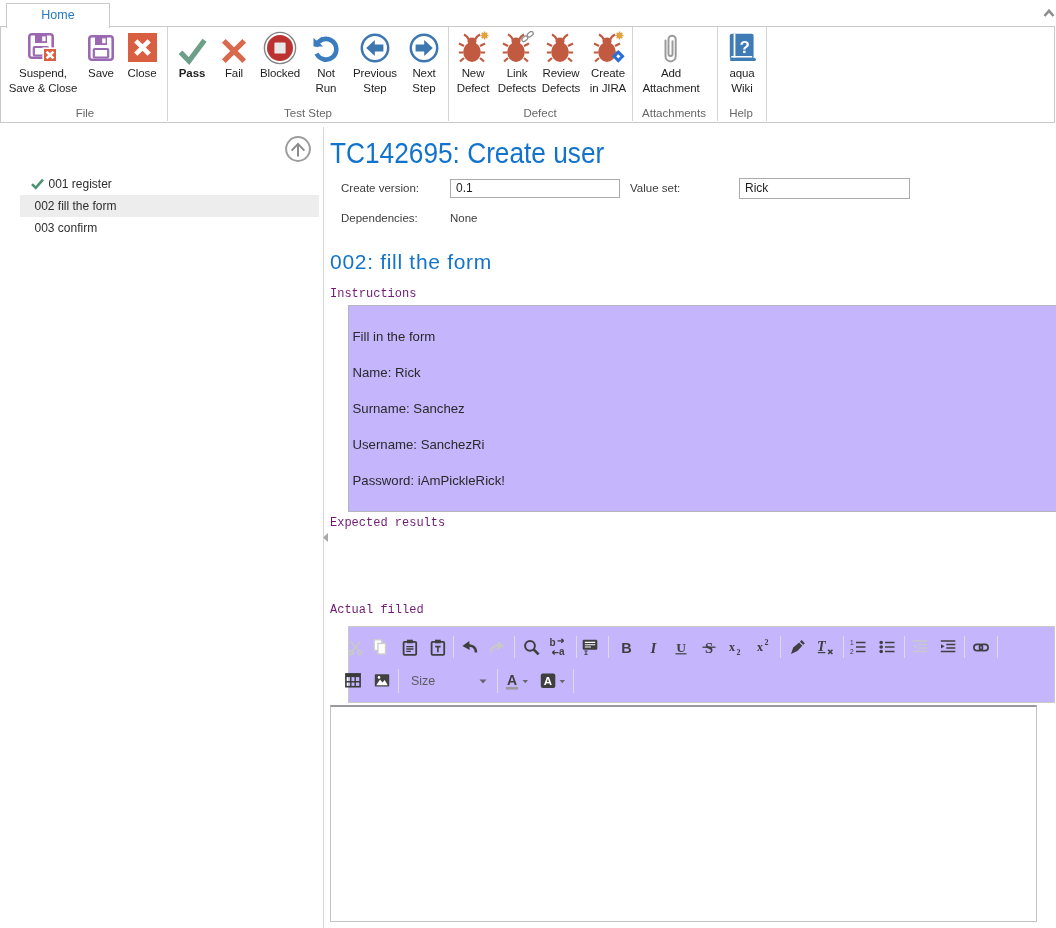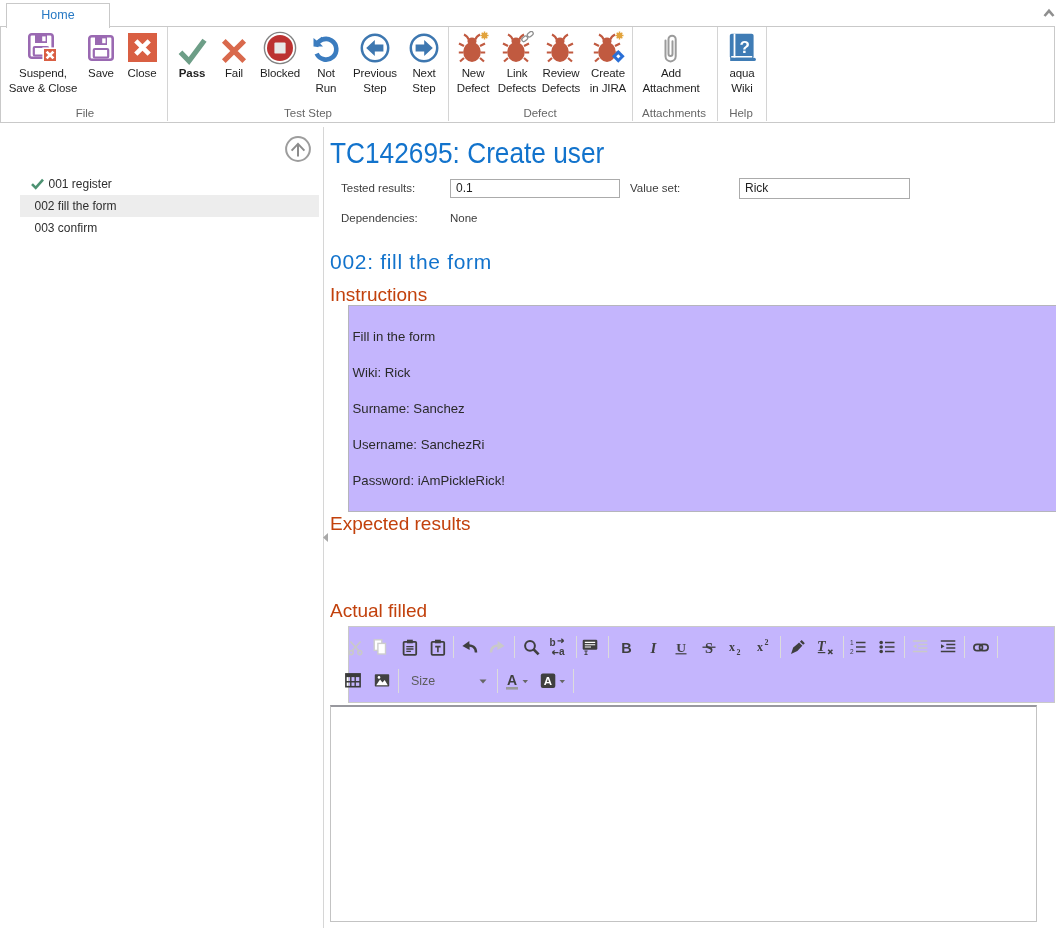--- a/index.html
+++ b/index.html
@@ -14,21 +14,21 @@
   .glabel{position:absolute;top:107px;height:14px;font-size:11.5px;color:#666;text-align:center;z-index:2;}
   .rlab{position:absolute;top:65.5px;width:200px;font-size:11.5px;line-height:15.5px;color:#1f1f1f;text-align:center;z-index:2;letter-spacing:-0.1px;}
   
   #lphead{position:absolute;left:20px;top:129px;width:299px;height:37px;background:#efefef;}
   #lphead .t{position:absolute;left:11px;top:13px;font-size:13px;font-weight:bold;color:#4a4a4a;letter-spacing:-0.6px;}
   .lprow{position:absolute;left:20px;width:299px;height:22px;font-size:12px;color:#2e2e2e;line-height:22px;}
   
   #split{position:absolute;left:323px;top:127px;width:1px;height:801px;background:#d6d6d6;}
   
   .blue{color:#1273cc;}
-  .mlabel{position:absolute;font-size:19px;line-height:19px;color:#c2410c;}
+  .mlabel{position:absolute;font-size:12px;line-height:19px;color:#701a75;font-family:Liberation Mono, monospace;}
   .flabel{position:absolute;font-size:11.5px;color:#3d3d3d;}
   .inp{position:absolute;border:1px solid #ababab;background:#fff;font-size:12px;color:#1f1f1f;line-height:17px;padding:0 0 0 5px;}
   .bigbox{position:absolute;left:348px;width:705px;border:1px solid #b5b5bc;background:#c4b5fd;}
   .bigbox p{margin:0 0 19px 0;font-size:13.2px;line-height:17px;color:#2a2a2a;}
   .tsep{position:absolute;width:1px;height:22px;background:#dcdcdc;}
   .tsep2{position:absolute;width:1px;height:24px;background:#dcdcdc;}
   .tico{position:absolute;}
 </style>
 </head>
 <body>
@@ -186,31 +186,31 @@
   </svg>
   <svg class="abs" style="left:31px;top:178px;" width="13" height="12" viewBox="0 0 13 12">
     <path d="M1,6.2 L4.7,9.9 L12,1.6" fill="none" stroke="#4d9272" stroke-width="2.6"></path>
   </svg>
   <div class="lprow" style="top:173px;"><span style="margin-left:28.5px;">001 register</span></div>
   <div class="lprow" style="top:195px;background:#ededed;"><span style="margin-left:14.5px;">002 fill the form</span></div>
   <div class="lprow" style="top:217px;"><span style="margin-left:14.5px;">003 confirm</span></div>
   <div id="split"></div>
 
   <div class="abs blue" style="left:330px;top:136.5px;font-size:30px;line-height:32px;transform:scaleX(.875);transform-origin:0 0;">TC142695: Create user</div>
-  <div class="flabel" style="left:341px;top:182px;">Tested results:</div>
+  <div class="flabel" style="left:341px;top:182px;">Create version:</div>
   <div class="inp" style="left:450px;top:179px;width:163px;height:17px;">0.1</div>
   <div class="flabel" style="left:630px;top:182px;">Value set:</div>
   <div class="inp" style="left:739px;top:178px;width:164px;height:19px;line-height:19px;">Rick</div>
   <div class="flabel" style="left:341px;top:212px;">Dependencies:</div>
   <div class="flabel" style="left:450px;top:212px;">None</div>
   <div class="abs blue" style="left:330px;top:250px;font-size:21px;line-height:24px;letter-spacing:.7px;">002: fill the form</div>
   <div class="mlabel" style="left:330px;top:285px;">Instructions</div>
   <div class="bigbox" style="top:305px;height:183px;padding:22px 3.5px 0 3.5px;">
     <p>Fill in the form</p>
-    <p>Wiki: Rick</p>
+    <p>Name: Rick</p>
     <p>Surname: Sanchez</p>
     <p>Username: SanchezRi</p>
     <p>Password: iAmPickleRick!</p>
   </div>
   <div class="mlabel" style="left:330px;top:514px;">Expected results</div>
   <div class="mlabel" style="left:330px;top:601px;">Actual filled</div>
 
   <div class="bigbox" style="top:626px;height:75px;border-color:#c9c9c9;"></div>
 
   <svg class="tico" style="left:347.5px;top:639.5px;" width="15" height="16" viewBox="0 0 15 16">

